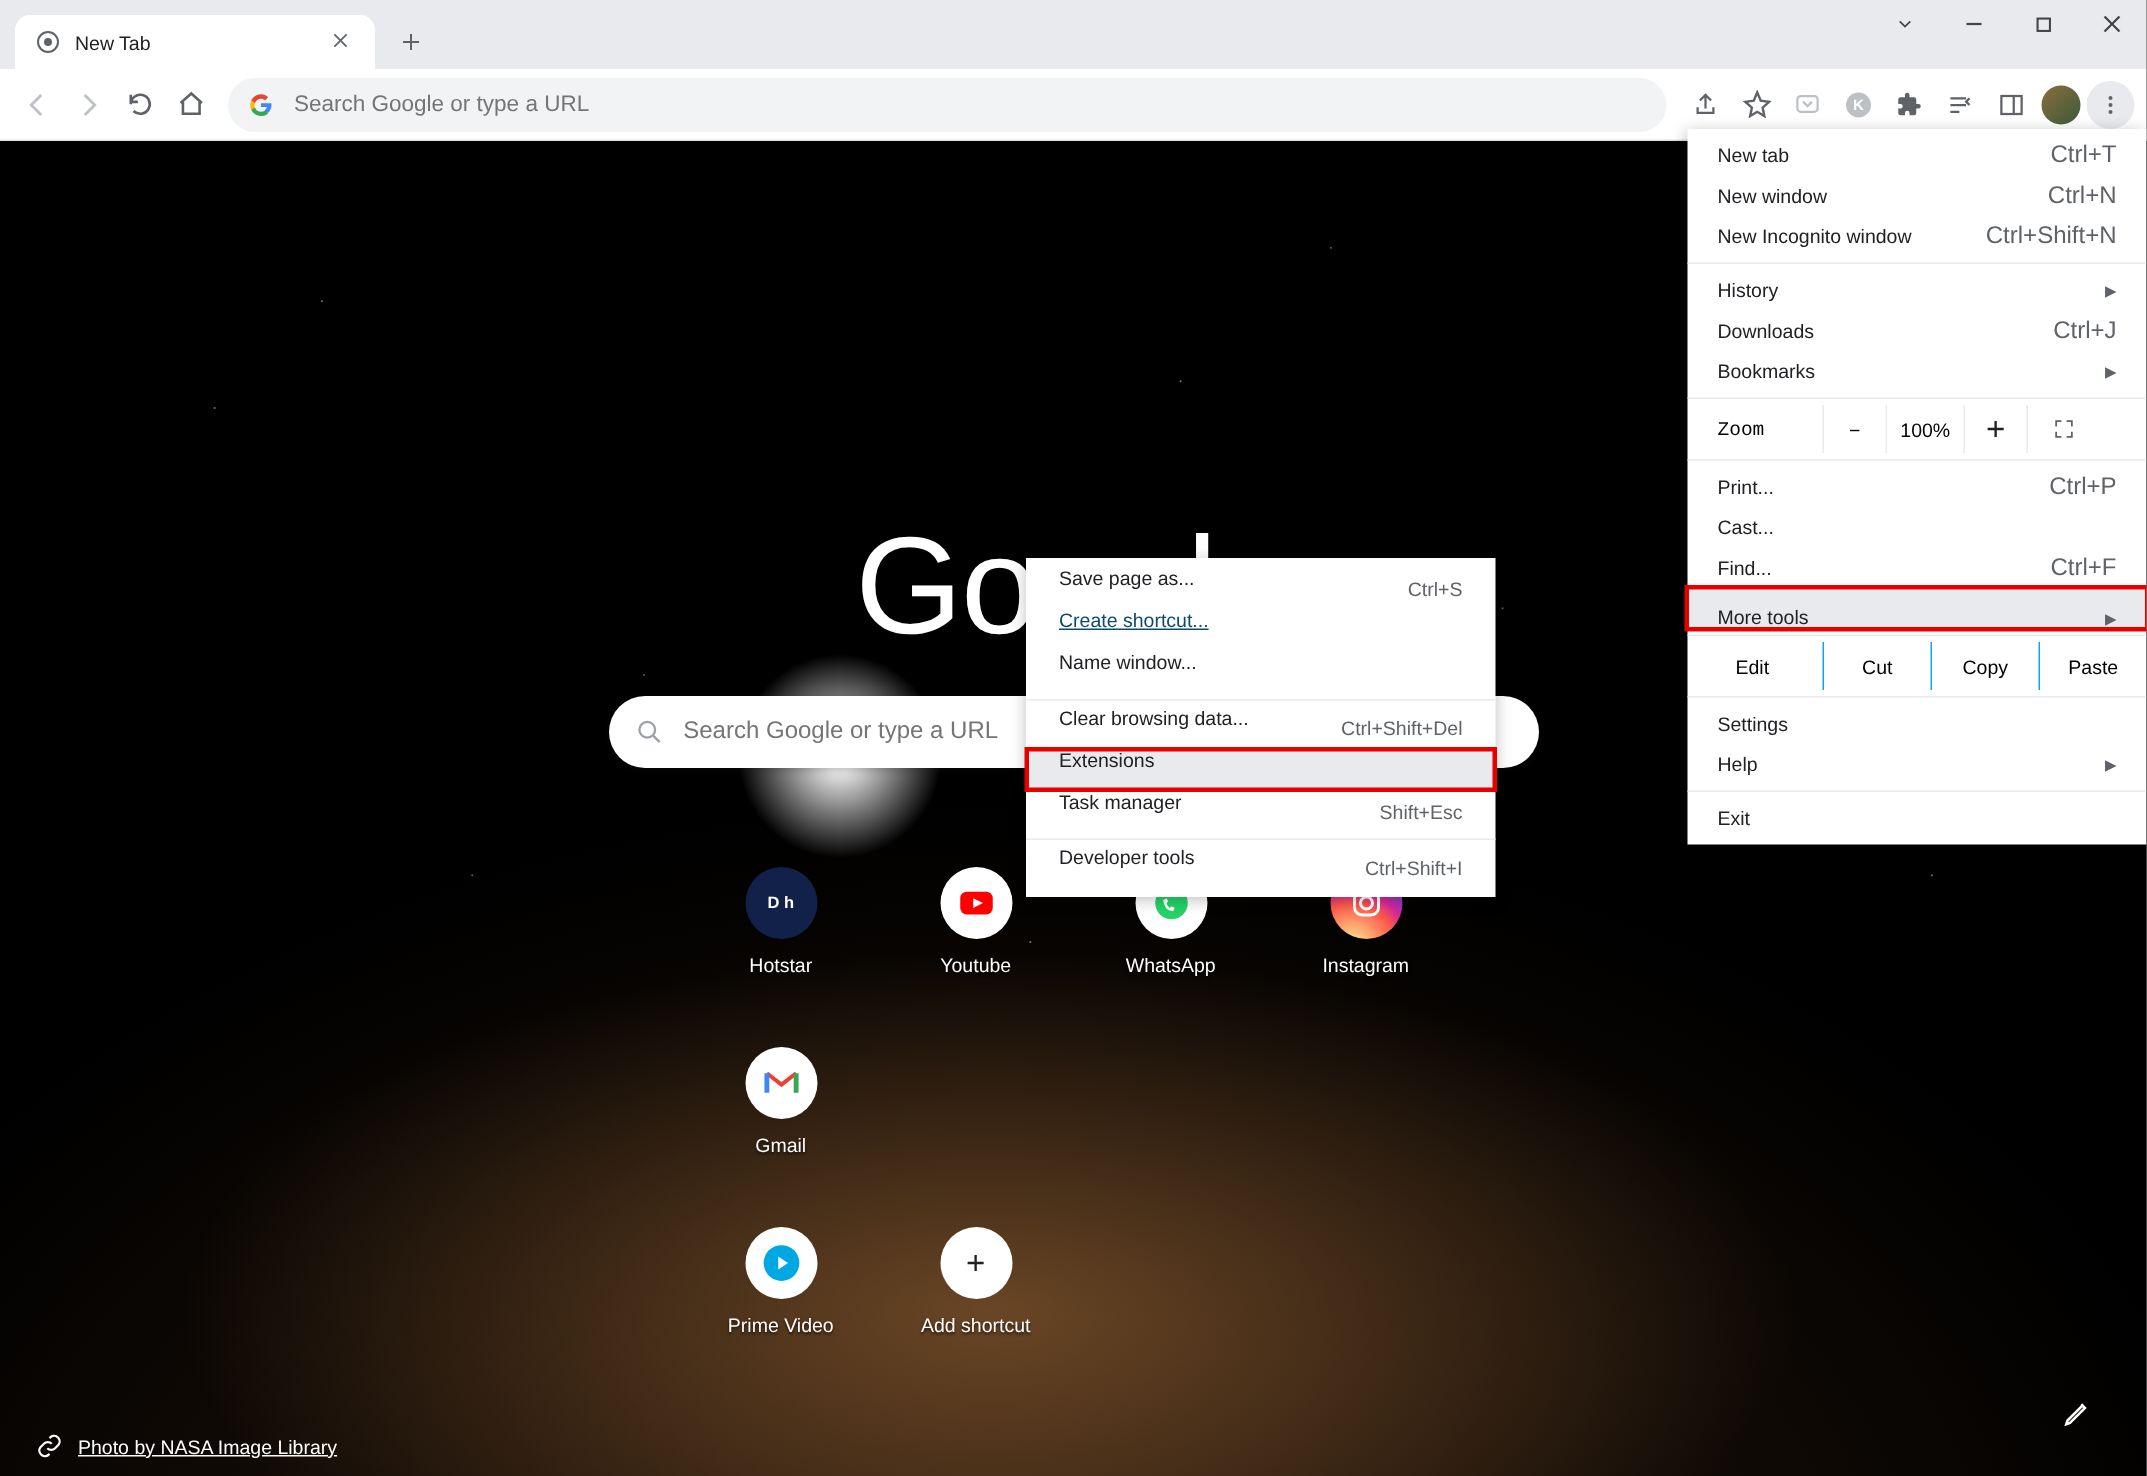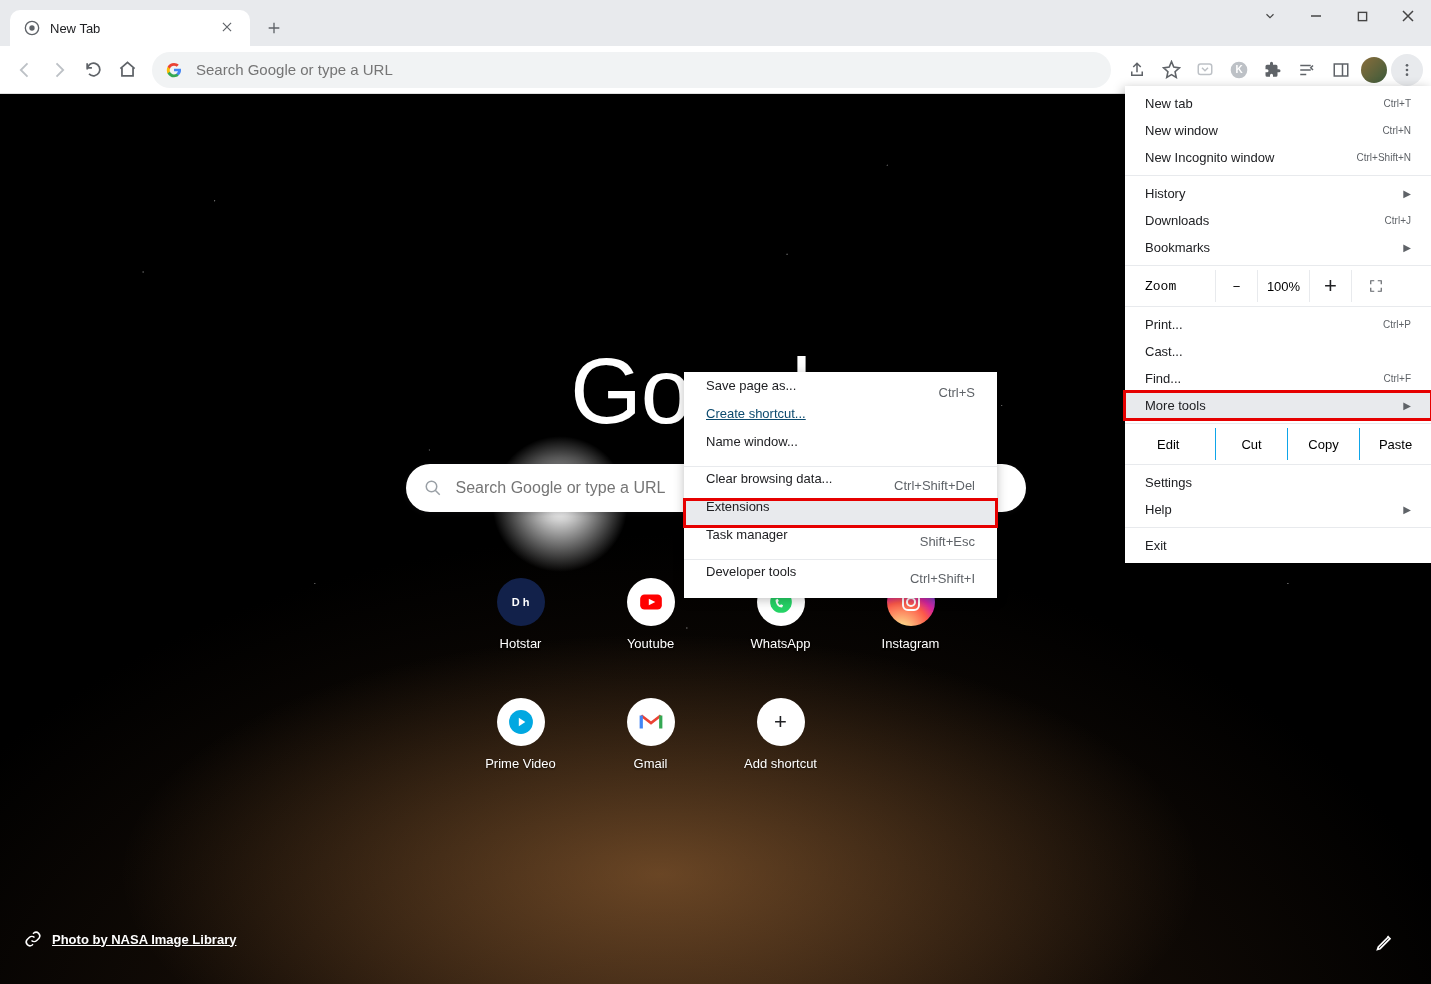--- a/index.html
+++ b/index.html
@@ -49,31 +49,31 @@
   .searchbox .mag { color:#9aa0a6; margin-right:14px;}
   .searchbox .ph { color:#757575; font-size:16px; flex:1;}
   .shortcuts { position:absolute; left:50%; top:460px; transform:translateX(-50%); display:grid; grid-template-columns: repeat(4, 130px); grid-auto-rows: 120px; }
   .shortcut { display:flex; flex-direction:column; align-items:center; justify-content:center; }
   .shortcut .tile{ width:48px; height:48px; border-radius:50%; background:#fff; display:flex; align-items:center; justify-content:center; margin-bottom:10px;}
   .shortcut .lbl{ color:#fff; font-size:13px; text-shadow:0 1px 2px rgba(0,0,0,.7);}
   .hotstar{background:#12214a!important;color:#fff;font-size:11px;font-weight:bold;}
   .yt{color:#ff0000;}
   .ig{background:radial-gradient(circle at 30% 110%,#fdf497 0%,#fd5949 45%,#d6249f 60%,#285AEB 90%)!important;}
   .plus{color:#202124;font-size:22px;}
-  .attribution{position:absolute;left:24px;bottom:36px;color:#fff;font-size:13px;display:flex;align-items:center;gap:10px;font-weight:bold;}
+  .attribution{position:absolute;left:24px;bottom:11px;color:#fff;font-size:13px;display:flex;align-items:center;gap:10px;}
   .attribution a{color:#fff;text-decoration:underline;}
   .edit-pen{position:absolute;right:26px;bottom:22px;width:40px;height:40px;border-radius:50%;display:flex;align-items:center;justify-content:center;color:#fff;}
 
   
   .menu { position:absolute; right:0; top:86px; width:306px; background:#fff; box-shadow: -2px 2px 10px rgba(0,0,0,.25); z-index:20; padding:4px 0;}
   .menu-item { display:flex; align-items:center; height:27px; padding:0 20px; font-size:13px; color:#202124; }
-  .menu-item .shortcut{ margin-left:auto; color:#5f6368; font-size:10px;}
+  .menu-item .shortcut{ margin-left:auto; color:#5f6368; font-size:16px;}
   .menu-item .chev{ margin-left:auto; color:#5f6368; font-size:10px;}
   .menu-sep { height:1px; background:#e8eaed; margin:4px 0; }
-  .menu-item.highlight{ outline:3px solid #e60000; outline-offset:-1px; background:#e8eaed;}
+  .menu-item.highlight{ outline:3px solid #e60000; outline-offset:-1px; background:#e8eaed;align-items:flex-end;}
   .zoom-row{display:flex;align-items:center;height:32px;padding:0 4px 0 20px;font-size:13px;}
   .zoom-row .zlabel{flex:0 0 70px;font-family:Liberation Mono, monospace;}
   .zoom-row .zseg{border-left:1px solid #e8eaed;height:100%;display:flex;align-items:center;justify-content:center;}
   .zoom-row .zseg.minus{width:42px;} .zoom-row .zseg.val{width:52px;} .zoom-row .zseg.plus{width:42px;} .zoom-row .zseg.full{width:48px;}
   .edit-row{display:flex;align-items:center;height:32px;font-size:13px;}
   .edit-row .elabel{flex:0 0 90px;padding-left:32px;}
   .edit-row .eseg{border-left:1px solid #0ea5e9;height:100%;flex:1;display:flex;align-items:center;justify-content:center;}
 
   
   .submenu{position:absolute; left:684px; top:372px; width:313px; background:#fff; box-shadow:0 2px 10px rgba(0,0,0,.25); z-index:19; padding:6px 0;}
@@ -248,41 +248,41 @@
       </div>
     <div class="shortcut">
         <div class="tile ig">
           <svg width="24" height="24" viewBox="0 0 24 24">
             <rect x="4" y="4" width="16" height="16" rx="5" fill="none" stroke="#fff" stroke-width="2"></rect>
             <circle cx="12" cy="12" r="4" fill="none" stroke="#fff" stroke-width="2"></circle>
             <circle cx="17" cy="7" r="1.2" fill="#fff"></circle>
           </svg>
         </div>
         <div class="lbl">Instagram</div>
-      </div>
-    <div class="shortcut" style="grid-column:1">
-        <div class="tile">
-          <svg width="26" height="26" viewBox="0 0 24 24">
-            <circle cx="12" cy="12" r="11" fill="#00a8e1"></circle>
-            <path d="M10 8l6 4-6 4z" fill="#fff"></path>
-          </svg>
-        </div>
-        <div class="lbl">Prime Video</div>
       </div>
     <div class="shortcut">
         <div class="tile">
           <svg width="26" height="26" viewBox="0 0 24 24">
             <path d="M3 6h18v12H3z" fill="#fff" stroke="#ea4335" stroke-width="0"></path>
             <path d="M3 6l9 7 9-7" fill="none" stroke="#ea4335" stroke-width="2.5"></path>
             <path d="M3 6v12" stroke="#4285f4" stroke-width="3"></path>
             <path d="M21 6v12" stroke="#34a853" stroke-width="3"></path>
           </svg>
         </div>
         <div class="lbl">Gmail</div>
       </div>
+    <div class="shortcut" style="grid-column:1">
+        <div class="tile">
+          <svg width="26" height="26" viewBox="0 0 24 24">
+            <circle cx="12" cy="12" r="11" fill="#00a8e1"></circle>
+            <path d="M10 8l6 4-6 4z" fill="#fff"></path>
+          </svg>
+        </div>
+        <div class="lbl">Prime Video</div>
+      </div>
     <div class="shortcut">
         <div class="tile plus">+</div>
         <div class="lbl">Add shortcut</div>
       </div>
   </div>
   <div class="attribution">
     <span>
         <svg width="18" height="18" viewBox="0 0 24 24">
           <path d="M10 14a5 5 0 0 0 7 0l3-3a5 5 0 0 0-7-7l-1 1M14 10a5 5 0 0 0-7 0l-3 3a5 5 0 0 0 7 7l1-1" fill="none" stroke="#fff" stroke-width="2"></path>
         </svg>

